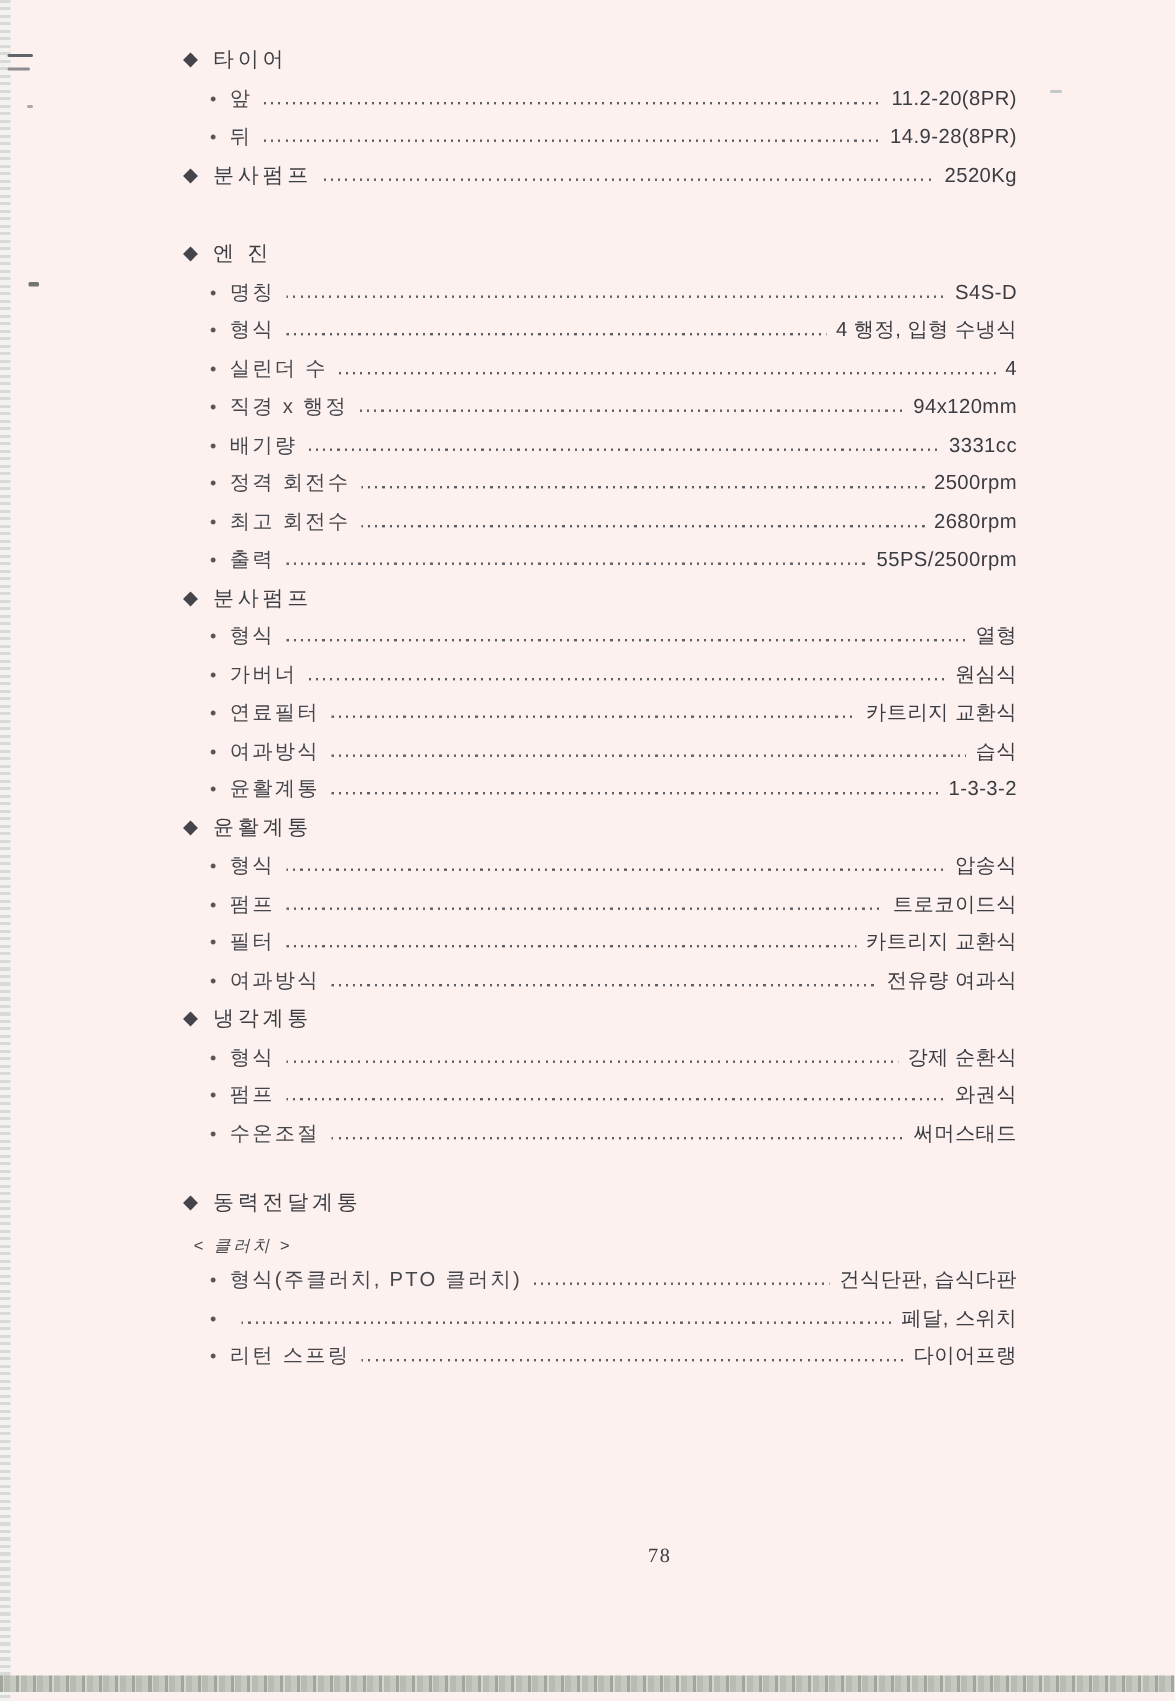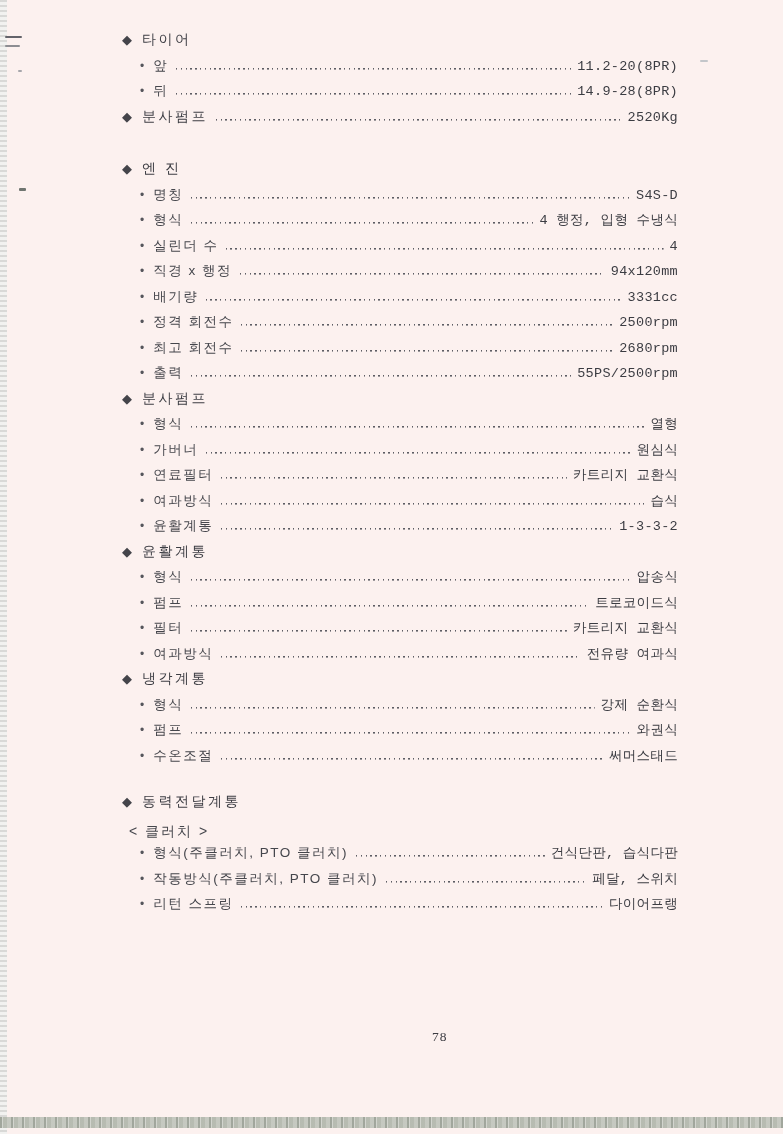--- a/index.html
+++ b/index.html
@@ -44,34 +44,34 @@
 
   .header-row { font-size: 14px; }
   .diamond {
     font-size: 13px; color: #44444a; margin-right: 10px;
     flex: 0 0 auto; transform: translateY(-0.5px);
   }
   .sec-title { letter-spacing: 2.5px; color: #3c3d43; white-space: nowrap; text-align: right; }
 
   .subtitle {
     height: 25.5px; line-height: 25.5px; padding-left: 7px;
-    letter-spacing: 2px; font-size: 14px; color: #46474d;
+    letter-spacing: 2px; font-size: 11px; color: #46474d; font-style: italic;
   }
 
   .item-row { padding-left: 18px; font-size: 13.5px; }
   .bullet { font-size: 12px; color: #55555b; margin-right: 9px; flex: 0 0 auto; }
   .label { letter-spacing: 1.5px; white-space: nowrap; color: #45464c; }
 
   .leader {
     flex: 1 1 auto; min-width: 16px; height: 9px; margin: 0 6px 0 8px;
     background: repeating-linear-gradient(to right, #5d5d64 0 1.4px, transparent 1.4px 4.8px) bottom / 100% 1.6px no-repeat;
   }
 
   .value {
-    font-family: Liberation Mono, monospace;
+    font-family: Liberation Sans, sans-serif;
     font-size: 13.5px; letter-spacing: 0.3px;
     white-space: nowrap; color: #3b3c42;
     flex: 0 0 auto;
     text-align: right;
   }
 
   .page-number {
     position: absolute; left: 432px; top: 1029px;
     font-family: "Liberation Serif", serif;
     font-size: 13.5px; color: #3c3c42; letter-spacing: 1px;
@@ -266,21 +266,20 @@
         </div>
         <div class="subtitle">&lt; 클러치 &gt;</div>
         <div class="row item-row">
           <span class="bullet">•</span>
           <span class="label">형식(주클러치,  PTO 클러치)</span>
           <span class="leader"></span>
           <span class="value">건식단판, 습식다판</span>
         </div>
         <div class="row item-row">
           <span class="bullet">•</span>
-          <span class="label">작동방식(주클러치, PTO 클러치)</span>
           <span class="leader"></span>
           <span class="value">페달, 스위치</span>
         </div>
         <div class="row item-row">
           <span class="bullet">•</span>
           <span class="label">리턴 스프링</span>
           <span class="leader"></span>
           <span class="value">다이어프랭</span>
         </div>
       </section>

